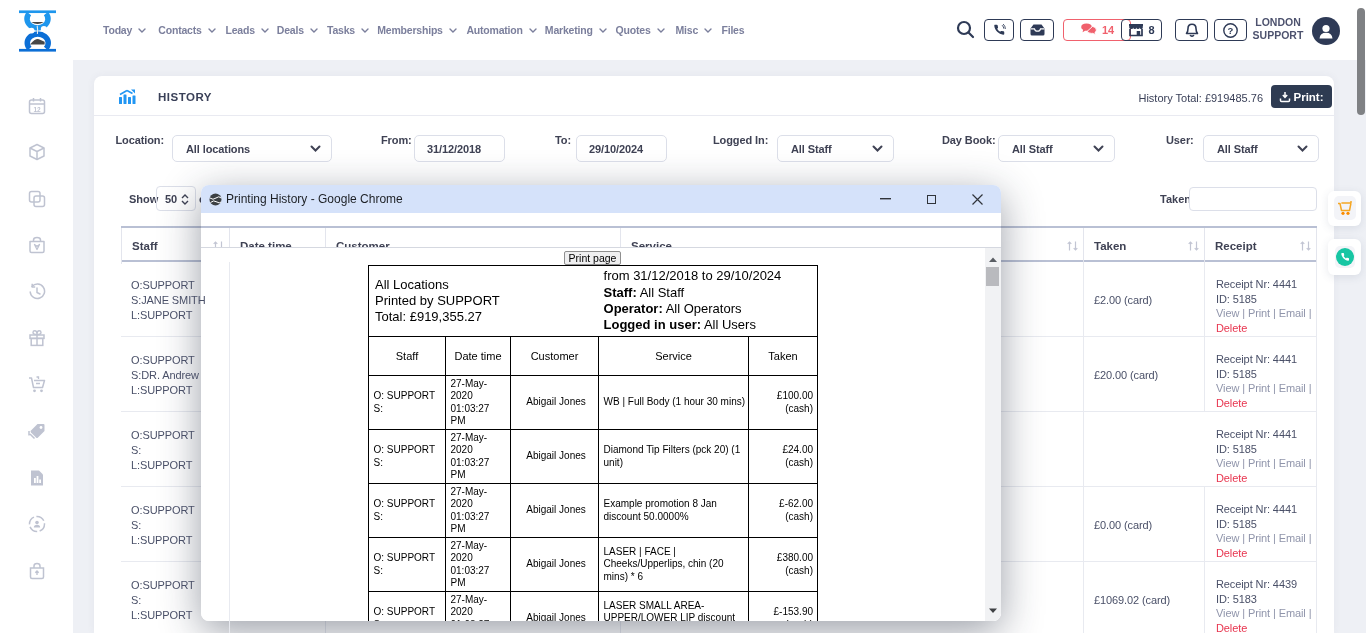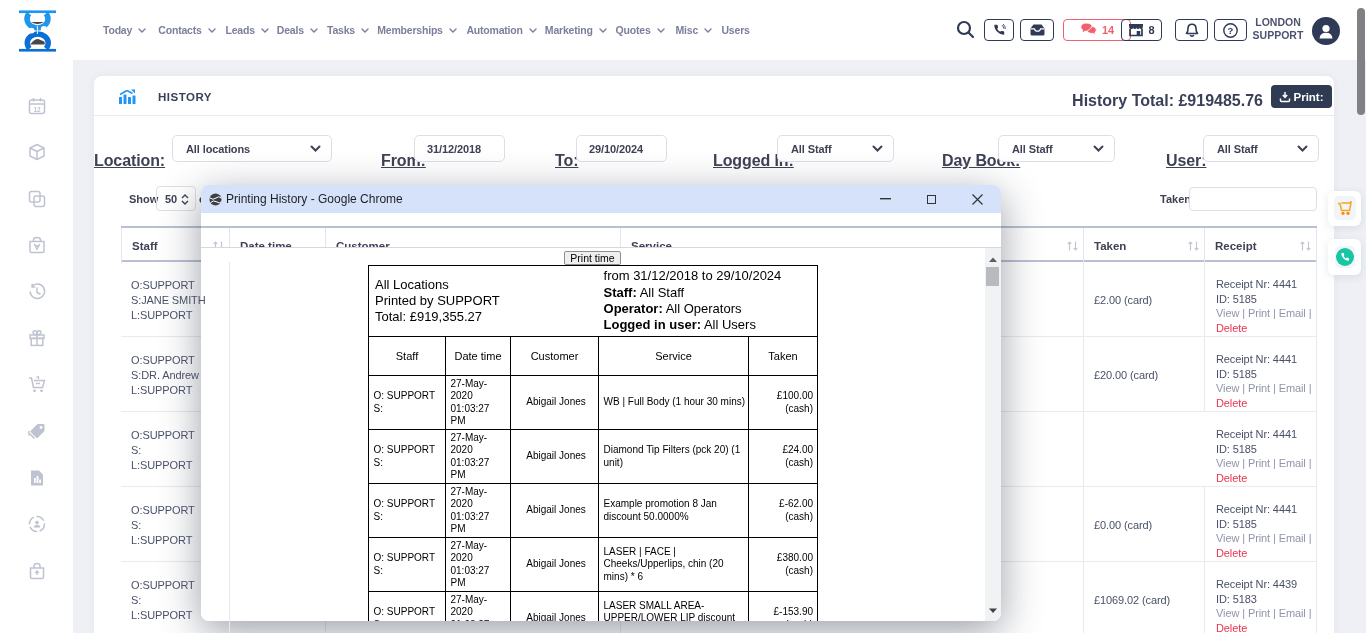--- a/index.html
+++ b/index.html
@@ -16,25 +16,25 @@
 .navbtn .cnt { font-size:11px; font-weight:700; color:#2e3a56; margin-left:4px; }
 
 
 #sidebar { position:absolute; left:0; top:60px; width:73px; height:573px; background:#fff; }
 .sic { position:absolute; left:28px; width:18px; height:18px; }
 
 
 #card { position:absolute; left:94px; top:76px; width:1240px; height:557px; background:#fff; border-radius:8px 8px 0 0; box-shadow:0 0 8px rgba(60,70,110,0.06); }
 #cardhead { position:absolute; left:0; top:0; width:1240px; height:40px; border-bottom:1px solid #e9eaf1; }
 #htitle { position:absolute; left:64px; top:15px; font-size:11.5px; font-weight:700; color:#3a4058; letter-spacing:0.5px; }
-#htotal { position:absolute; right:71px; top:16px; font-size:16px; font-weight:700; color:#3a4058; }
+#htotal { position:absolute; right:71px; top:16px; font-size:11px; font-weight:400; color:#3a4058; }
 #printbtn { position:absolute; left:1177px; top:9px; width:61px; height:23px; background:#2e3b52; border-radius:4px; color:#fff; font-size:11.5px; font-weight:700; display:flex; align-items:center; justify-content:center; }
 
 
-.flabel { position:absolute; font-size:16px; font-weight:700; color:#3f4254; top:76px; letter-spacing:-0.1px;text-decoration:underline; }
+.flabel { position:absolute; font-size:11px; font-weight:700; color:#3f4254; top:58px; letter-spacing:-0.1px; }
 .fsel { position:absolute; top:59px; height:27px; border:1px solid #dcdfe9; border-radius:5px; background:#fff; font-size:11px; font-weight:700; color:#3f4254; display:flex; align-items:center; padding-left:13px; letter-spacing:-0.1px; }
 .fsel svg.chev { position:absolute; right:10px; top:9px; }
 .finput { position:absolute; top:59px; height:27px; border:1px solid #dcdfe9; border-radius:5px; background:#fff; font-size:11px; font-weight:700; color:#3f4254; display:flex; align-items:center; padding-left:12px; letter-spacing:-0.1px; }
 
 
 #showlbl { position:absolute; left:35px; top:117px; font-size:11px; font-weight:700; color:#3f4254; }
 #showsel { position:absolute; left:62px; top:110px; width:40px; height:25px; border:1px solid #dcdfe9; border-radius:4px; font-size:11px; font-weight:700; color:#3f4254; display:flex; align-items:center; padding-left:8px; }
 #entrieslbl { position:absolute; left:105px; top:117px; font-size:11px; font-weight:700; color:#3f4254; }
 #filterlbl { position:absolute; left:1066px; top:117px; font-size:11px; font-weight:700; color:#3f4254; }
 #filterinput { position:absolute; left:1095px; top:111px; width:128px; height:24px; border:1px solid #dcdfe9; border-radius:4px; background:#fff; }
@@ -117,21 +117,21 @@
         </svg></div>
     <div class="mitem" style="margin-right:8.9px">Marketing<svg width="8" height="5" viewBox="0 0 8 5">
           <path d="M1 1 L4 4 L7 1" stroke="#7b7f9c" stroke-width="1.4" fill="none" stroke-linecap="round"></path>
         </svg></div>
     <div class="mitem" style="margin-right:11px">Quotes<svg width="8" height="5" viewBox="0 0 8 5">
           <path d="M1 1 L4 4 L7 1" stroke="#7b7f9c" stroke-width="1.4" fill="none" stroke-linecap="round"></path>
         </svg></div>
     <div class="mitem" style="margin-right:9.4px">Misc<svg width="8" height="5" viewBox="0 0 8 5">
           <path d="M1 1 L4 4 L7 1" stroke="#7b7f9c" stroke-width="1.4" fill="none" stroke-linecap="round"></path>
         </svg></div>
-    <div class="mitem">Users</div>
+    <div class="mitem">Files</div>
   </div>
   <svg class="abs" style="left:956px;top:20px" width="19" height="19" viewBox="0 0 19 19">
       <circle cx="8" cy="8" r="6" stroke="#2e3a56" stroke-width="2.2" fill="none"></circle>
       <line x1="12.5" y1="12.5" x2="17" y2="17" stroke="#2e3a56" stroke-width="2.2" stroke-linecap="round"></line>
     </svg>
   <div class="navbtn" style="left:984px;width:30px">
     <svg width="14" height="14" viewBox="0 0 16 16">
         <path d="M3.5 2 C3 2 2.5 2.5 2.6 3.2 C3.1 8.3 7.7 12.9 12.8 13.4 C13.5 13.5 14 13 14 12.5 L14 10.5 C14 10 13.6 9.6 13.1 9.5 L11 9.1 C10.6 9 10.2 9.2 9.9 9.5 L9.3 10.1 C7.8 9.3 6.7 8.2 5.9 6.7 L6.5 6.1 C6.8 5.8 7 5.4 6.9 5 L6.5 2.9 C6.4 2.4 6 2 5.5 2 Z" fill="#2e3a56"></path>
         <path d="M11.5 2.5 Q13.5 4.5 13.5 6.5" stroke="#2e3a56" stroke-width="1" fill="none"></path>
         <path d="M12.8 1.2 Q15.3 3.7 15.3 6.8" stroke="#2e3a56" stroke-width="1" fill="none"></path>
@@ -374,21 +374,21 @@
     <div id="ptitletext">Printing History - Google Chrome</div>
     <svg class="abs" style="left:679px;top:13px" width="11" height="2" viewBox="0 0 11 2">
         <rect width="11" height="1.4" fill="#30343a"></rect>
       </svg>
     <div class="abs" style="left:726px;top:10px;width:9px;height:9px;border:1.3px solid #30343a"></div>
     <svg class="abs" style="left:771px;top:9px" width="11" height="11" viewBox="0 0 11 11">
         <path d="M0.5 0.5 L10.5 10.5 M10.5 0.5 L0.5 10.5" stroke="#30343a" stroke-width="1.2"></path>
       </svg>
   </div>
   <div id="pcontent">
-    <div id="printpagebtn">Print time</div>
+    <div id="printpagebtn">Print page</div>
     <table id="ptable" cellspacing="0">
       <colgroup>
           <col style="width:77px">
           <col style="width:65px">
           <col style="width:88px">
           <col style="width:150px">
           <col style="width:69px">
         </colgroup>
       <tbody>
           <tr>

